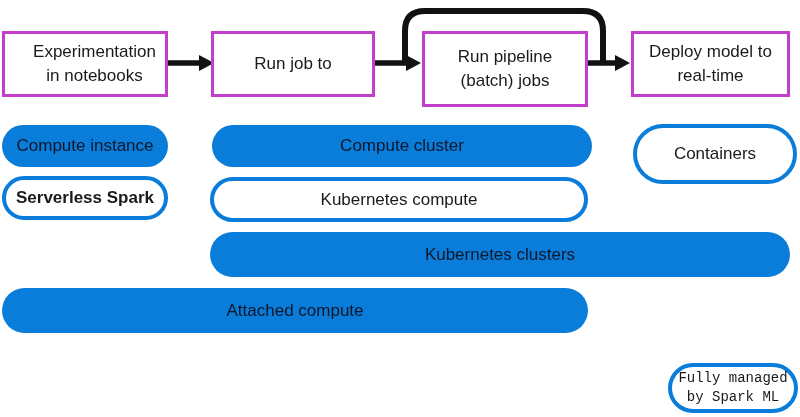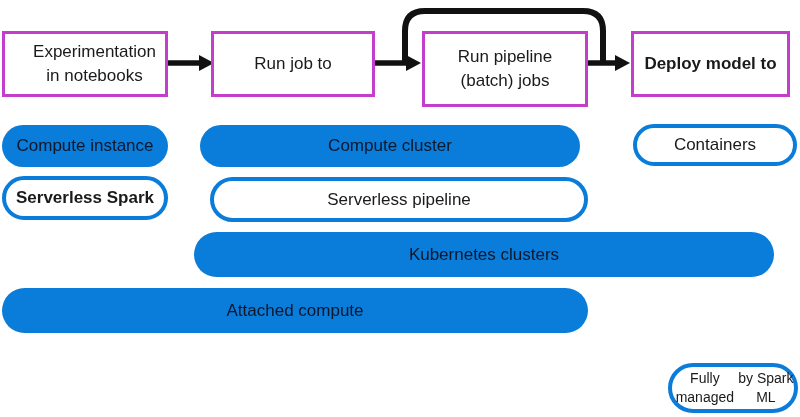--- a/index.html
+++ b/index.html
@@ -36,22 +36,22 @@
     position:absolute;
     box-sizing:border-box;
     display:flex;align-items:center;justify-content:center;
     text-align:center;
     border-radius:999px;
     font-size:17px;
   }
   .pill.solid{background:var(--blue);color:#0f172a;}
   .pill.outline{background:#ffffff;border:4px solid var(--blue);color:var(--ink);}
   .pill.small{
-    flex-direction:row;
-    font-size:14px;line-height:19px;
+    flex-direction:column;
+    font-size:14px;line-height:19px;font-family:Liberation Mono, monospace;
   }
 </style>
 </head>
 <body>
 
 <div class="canvas">
 
   <svg class="arrow-layer" viewBox="0 0 800 110">
     <path class="loop" d="M 405 63 L 405 31 Q 405 11 425 11 L 583 11 Q 603 11 603 31 L 603 63"></path>
     <line class="shaft" x1="168" y1="63" x2="199" y2="63"></line>
@@ -66,32 +66,33 @@
     <span>Experimentation</span>
     <span>in notebooks</span>
   </div>
   <div class="fbox" style="left:211px;top:31px;width:164px;height:66px;">
     <span>Run job to</span>
   </div>
   <div class="fbox" style="left:422px;top:31px;width:166px;height:76px;">
     <span>Run pipeline</span>
     <span>(batch) jobs</span>
   </div>
-  <div class="fbox" style="left:631px;top:31px;width:159px;height:66px;font-weight:bold;">
+  <div class="fbox" style="left:631px;top:31px;width:159px;height:66px;">
     <span>Deploy model to</span>
+    <span>real-time</span>
   </div>
 
   <div class="pill solid" style="left:2px;top:125px;width:166px;height:42px;">Compute instance</div>
-  <div class="pill solid" style="left:200px;top:125px;width:380px;height:42px;">Compute cluster</div>
-  <div class="pill outline" style="left:633px;top:124px;width:164px;height:42px;">Containers</div>
+  <div class="pill solid" style="left:212px;top:125px;width:380px;height:42px;">Compute cluster</div>
+  <div class="pill outline" style="left:633px;top:124px;width:164px;height:60px;">Containers</div>
 
   <div class="pill outline" style="left:2px;top:176px;width:166px;height:44px;font-weight:bold;">Serverless Spark</div>
-  <div class="pill outline" style="left:210px;top:177px;width:378px;height:45px;">Serverless pipeline</div>
+  <div class="pill outline" style="left:210px;top:177px;width:378px;height:45px;">Kubernetes compute</div>
 
-  <div class="pill solid" style="left:194px;top:232px;width:580px;height:45px;">Kubernetes clusters</div>
+  <div class="pill solid" style="left:210px;top:232px;width:580px;height:45px;">Kubernetes clusters</div>
 
   <div class="pill solid" style="left:2px;top:288px;width:586px;height:45px;">Attached compute</div>
 
   <div class="pill outline small" style="left:668px;top:363px;width:130px;height:50px;">
     <span>Fully managed</span>
     <span>by Spark ML</span>
   </div>
 
 </div>
 

